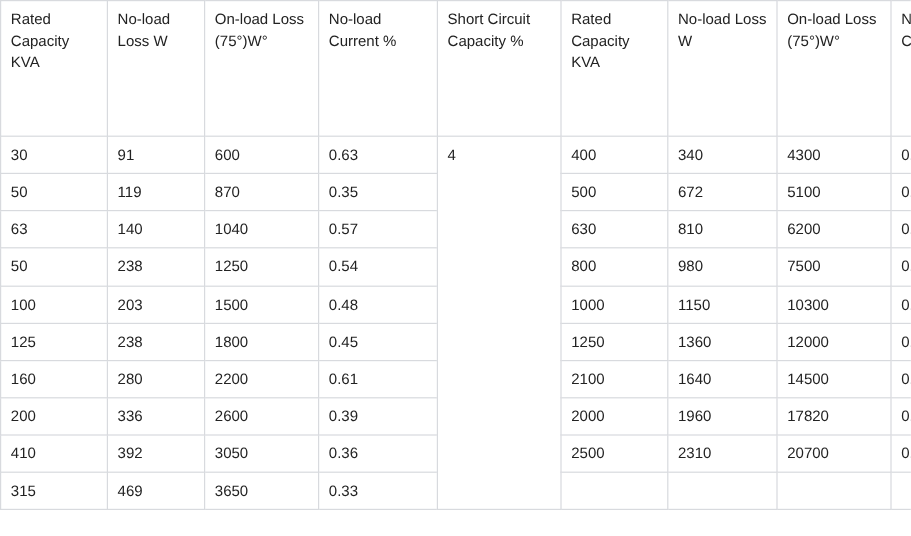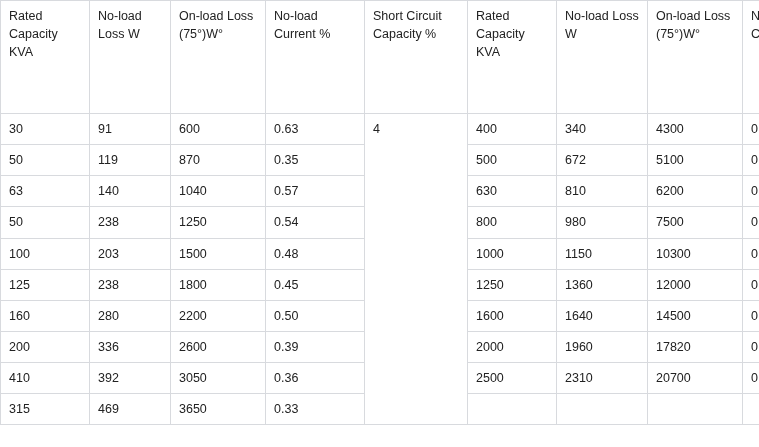--- a/index.html
+++ b/index.html
@@ -140,22 +140,22 @@
         <td>0.45</td>
         <td>1250</td>
         <td>1360</td>
         <td>12000</td>
         <td>0.18</td>
       </tr>
       <tr>
         <td>160</td>
         <td>280</td>
         <td>2200</td>
-        <td>0.50</td>
-        <td>1600</td>
+        <td>0.61</td>
+        <td>2100</td>
         <td>1640</td>
         <td>14500</td>
         <td>0.18</td>
       </tr>
       <tr>
         <td>200</td>
         <td>336</td>
         <td>2600</td>
         <td>0.39</td>
         <td>2000</td>

